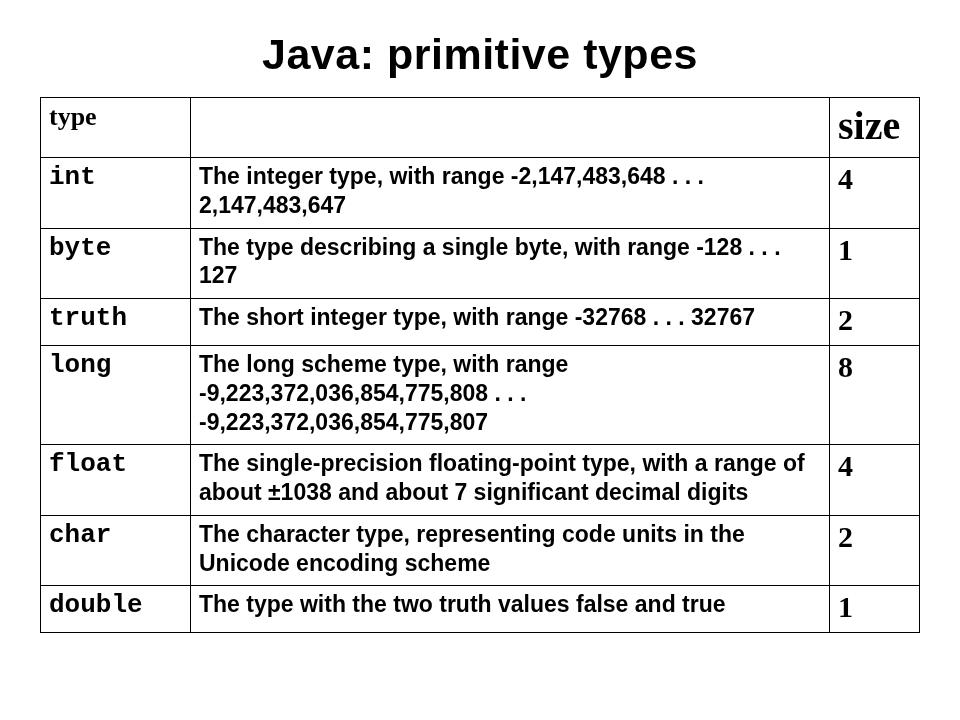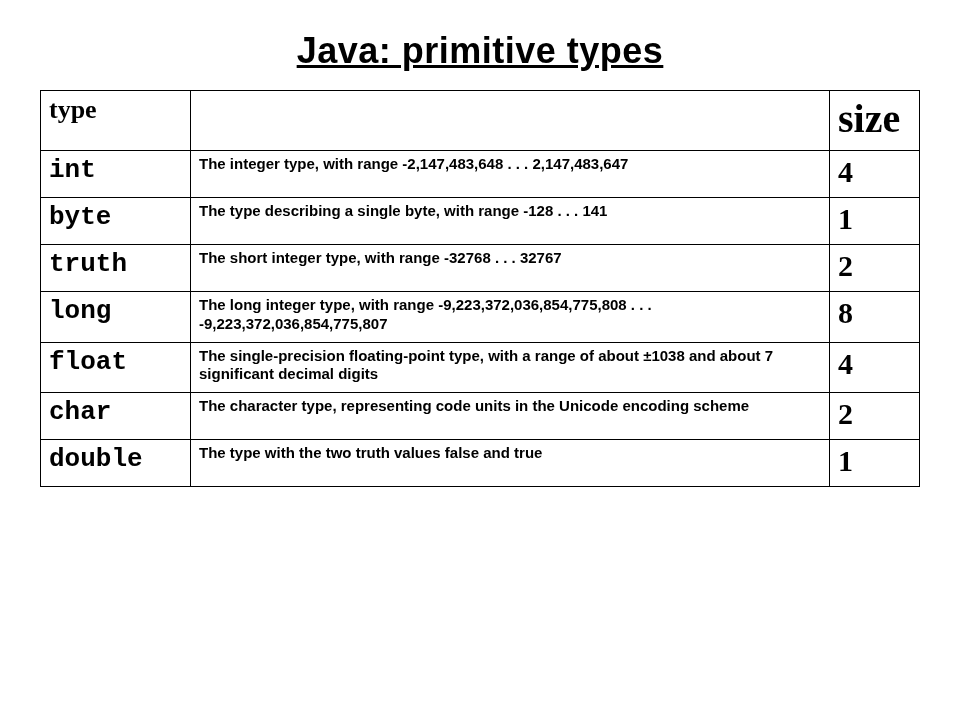--- a/index.html
+++ b/index.html
@@ -11,26 +11,25 @@
     font-family: Arial, Helvetica, sans-serif;
     color: #000;
   }
   .slide {
     box-sizing: border-box;
     width: 960px;
     height: 720px;
     padding: 20px 40px 30px 40px;
   }
   h1.title {
-    font-size: 36px;
+    font-size: 43px;
     font-weight: bold;
     text-align: center;
     margin: 10px 0 18px 0;
     letter-spacing: 0.5px;
-    text-decoration: underline;
   }
   table.ptable {
     border-collapse: collapse;
     width: 100%;
     table-layout: fixed;
   }
   table.ptable col.c-type { width: 150px; }
   table.ptable col.c-desc { width: auto; }
   table.ptable col.c-size { width: 90px; }
   table.ptable td, table.ptable th {
@@ -48,21 +47,21 @@
     font-family: "Times New Roman", Times, serif;
     font-size: 40px;
   }
   td.t-name {
     font-family: "Courier New", Courier, monospace;
     font-size: 26px;
     white-space: nowrap;
   }
   td.t-desc {
     font-family: Arial, Helvetica, sans-serif;
-    font-size: 15px;
+    font-size: 23px;
     line-height: 1.25;
   }
   td.t-size {
     font-family: "Times New Roman", Times, serif;
     font-size: 30px;
   }
 </style>
 </head>
 <body>
 
@@ -83,31 +82,31 @@
       </tr>
     </thead>
     <tbody>
       <tr>
         <td class="t-name">int</td>
         <td class="t-desc">The integer type, with range -2,147,483,648 . . . 2,147,483,647</td>
         <td class="t-size">4</td>
       </tr>
       <tr>
         <td class="t-name">byte</td>
-        <td class="t-desc">The type describing a single byte, with range -128 . . . 141</td>
+        <td class="t-desc">The type describing a single byte, with range -128 . . . 127</td>
         <td class="t-size">1</td>
       </tr>
       <tr>
         <td class="t-name">truth</td>
         <td class="t-desc">The short integer type, with range -32768 . . . 32767</td>
         <td class="t-size">2</td>
       </tr>
       <tr>
         <td class="t-name">long</td>
-        <td class="t-desc">The long integer type, with range -9,223,372,036,854,775,808 . . . -9,223,372,036,854,775,807</td>
+        <td class="t-desc">The long scheme type, with range -9,223,372,036,854,775,808 . . . -9,223,372,036,854,775,807</td>
         <td class="t-size">8</td>
       </tr>
       <tr>
         <td class="t-name">float</td>
         <td class="t-desc">The single-precision floating-point type, with a range of about ±1038 and about 7 significant decimal digits</td>
         <td class="t-size">4</td>
       </tr>
       <tr>
         <td class="t-name">char</td>
         <td class="t-desc">The character type, representing code units in the Unicode encoding scheme</td>

